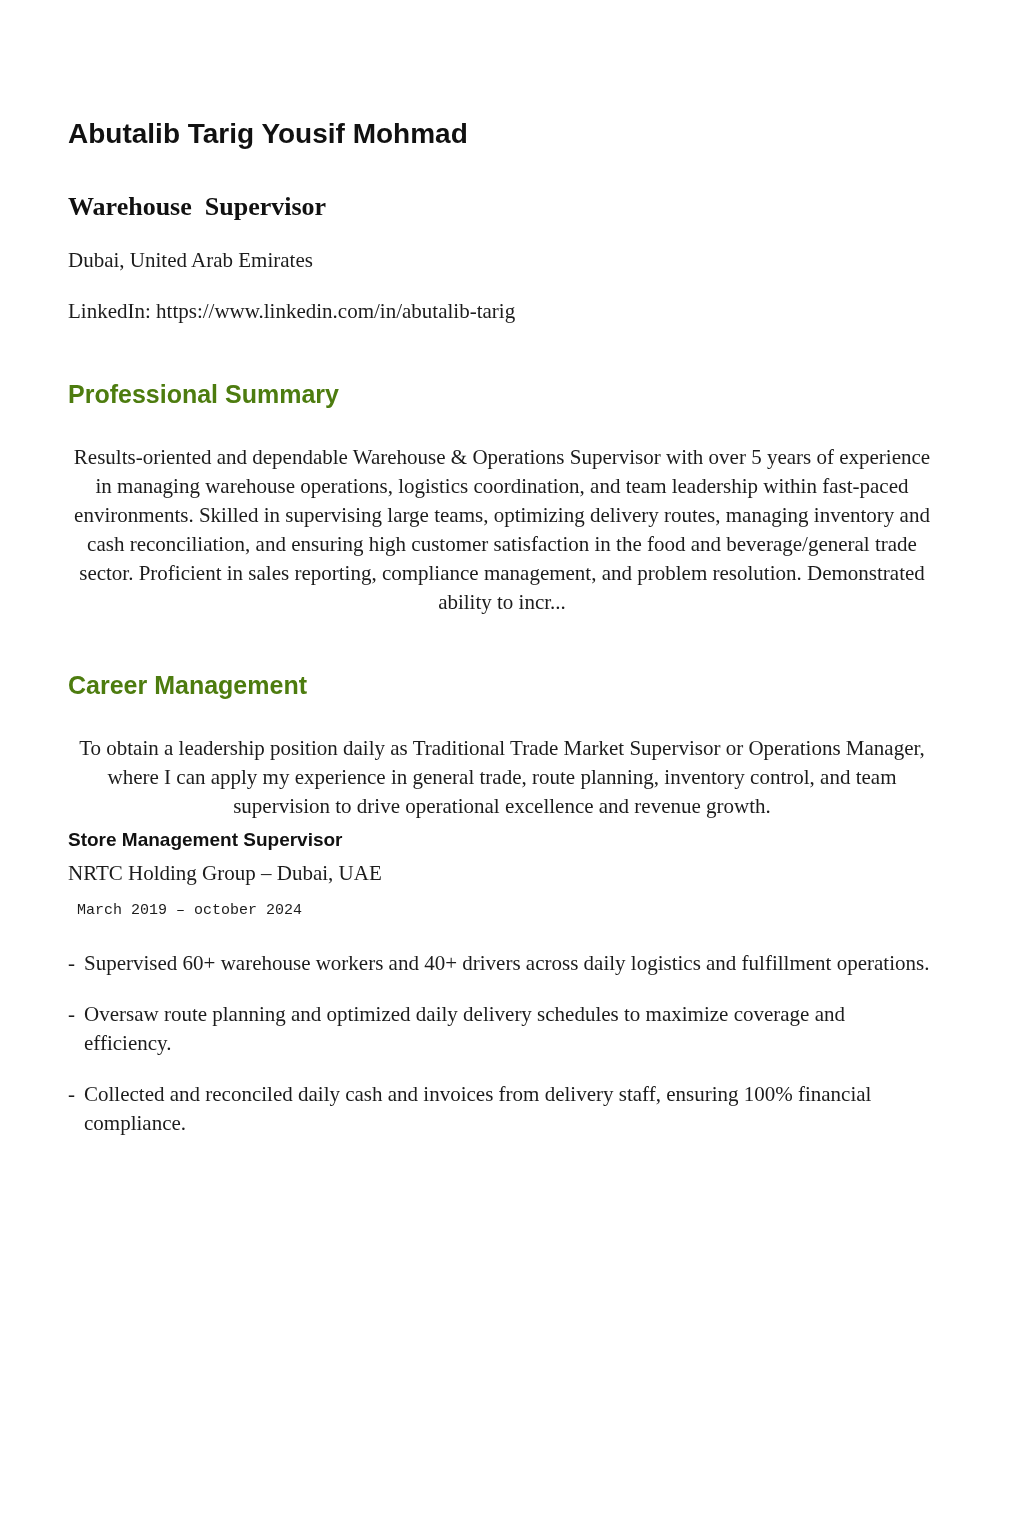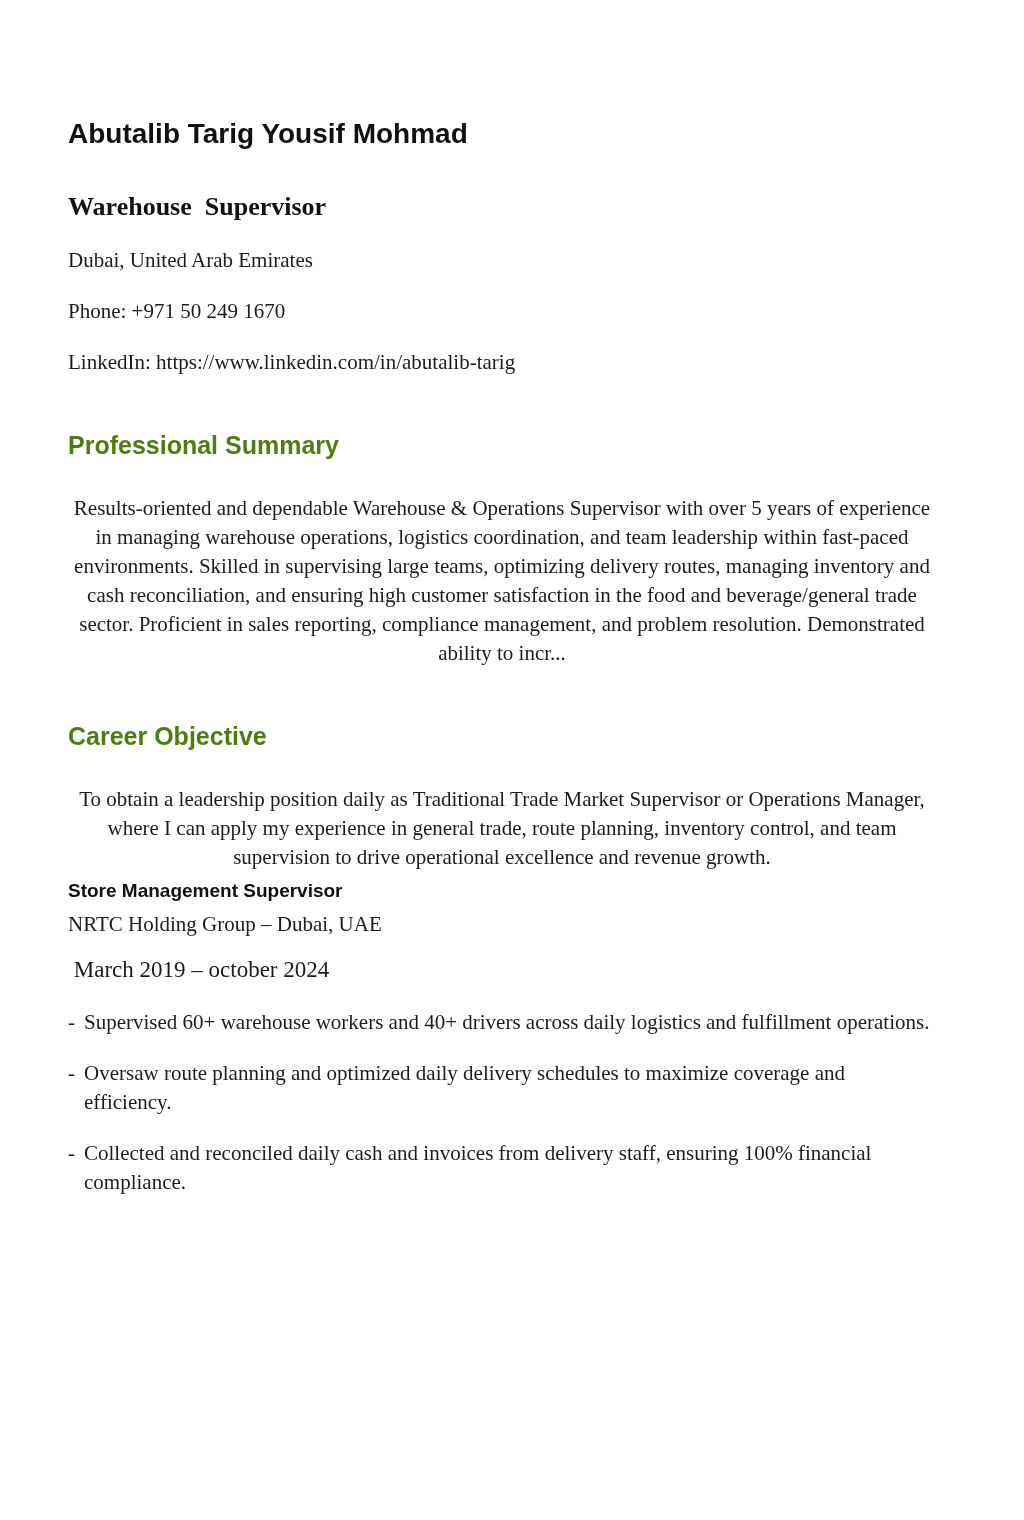--- a/index.html
+++ b/index.html
@@ -57,27 +57,28 @@
   .role-title {
     font-family: "Liberation Sans", sans-serif;
     font-weight: 700;
     font-size: 19px;
     margin: 0 0 8px 0;
     color: #111111;
   }
   .company-line {
     font-size: 21px;
     line-height: 29px;
-    margin: 0 0 16px 0;
+    margin: 0 0 8px 0;
   }
   .dates-line {
-    font-size: 23px;
+    font-size: 15px;
     line-height: 29px;
     margin: 0 0 24px 0;
     white-space: pre-wrap;
+    font-family: Liberation Mono, monospace;
   }
   .bullet {
     display: flex;
     align-items: flex-start;
     font-size: 21px;
     line-height: 29px;
     margin: 0 0 22px 0;
   }
   .bullet-marker {
     flex: 0 0 auto;
@@ -91,30 +92,29 @@
 <body>
 
 <div class="page">
 
   <h1 class="name">Abutalib Tarig Yousif Mohmad</h1>
 
   <div class="job-title">Warehouse  Supervisor</div>
 
   <p class="contact-line">Dubai, United Arab Emirates</p>
 
-  <p class="contact-line">Phone: +971 50 249 1670</p>
 
 
   <p class="contact-line">LinkedIn: https://www.linkedin.com/in/abutalib-tarig</p>
 
   <h2 class="section-heading">Professional Summary</h2>
 
   <p class="body-text">Results-oriented and dependable Warehouse &amp; Operations Supervisor with over 5 years of experience in managing warehouse operations, logistics coordination, and team leadership within fast-paced environments. Skilled in supervising large teams, optimizing delivery routes, managing inventory and cash reconciliation, and ensuring high customer satisfaction in the food and beverage/general trade sector. Proficient in sales reporting, compliance management, and problem resolution. Demonstrated ability to incr...</p>
 
-  <h2 class="section-heading">Career Objective</h2>
+  <h2 class="section-heading">Career Management</h2>
 
   <p class="body-text">To obtain a leadership position daily as Traditional Trade Market Supervisor or Operations Manager, where I can apply my experience in general trade, route planning, inventory control, and team supervision to drive operational excellence and revenue growth.</p>
 
 
   <h3 class="role-title">Store Management Supervisor</h3>
 
   <p class="company-line">NRTC Holding Group – Dubai, UAE</p>
 
   <p class="dates-line"> March 2019 – october 2024</p>
 

